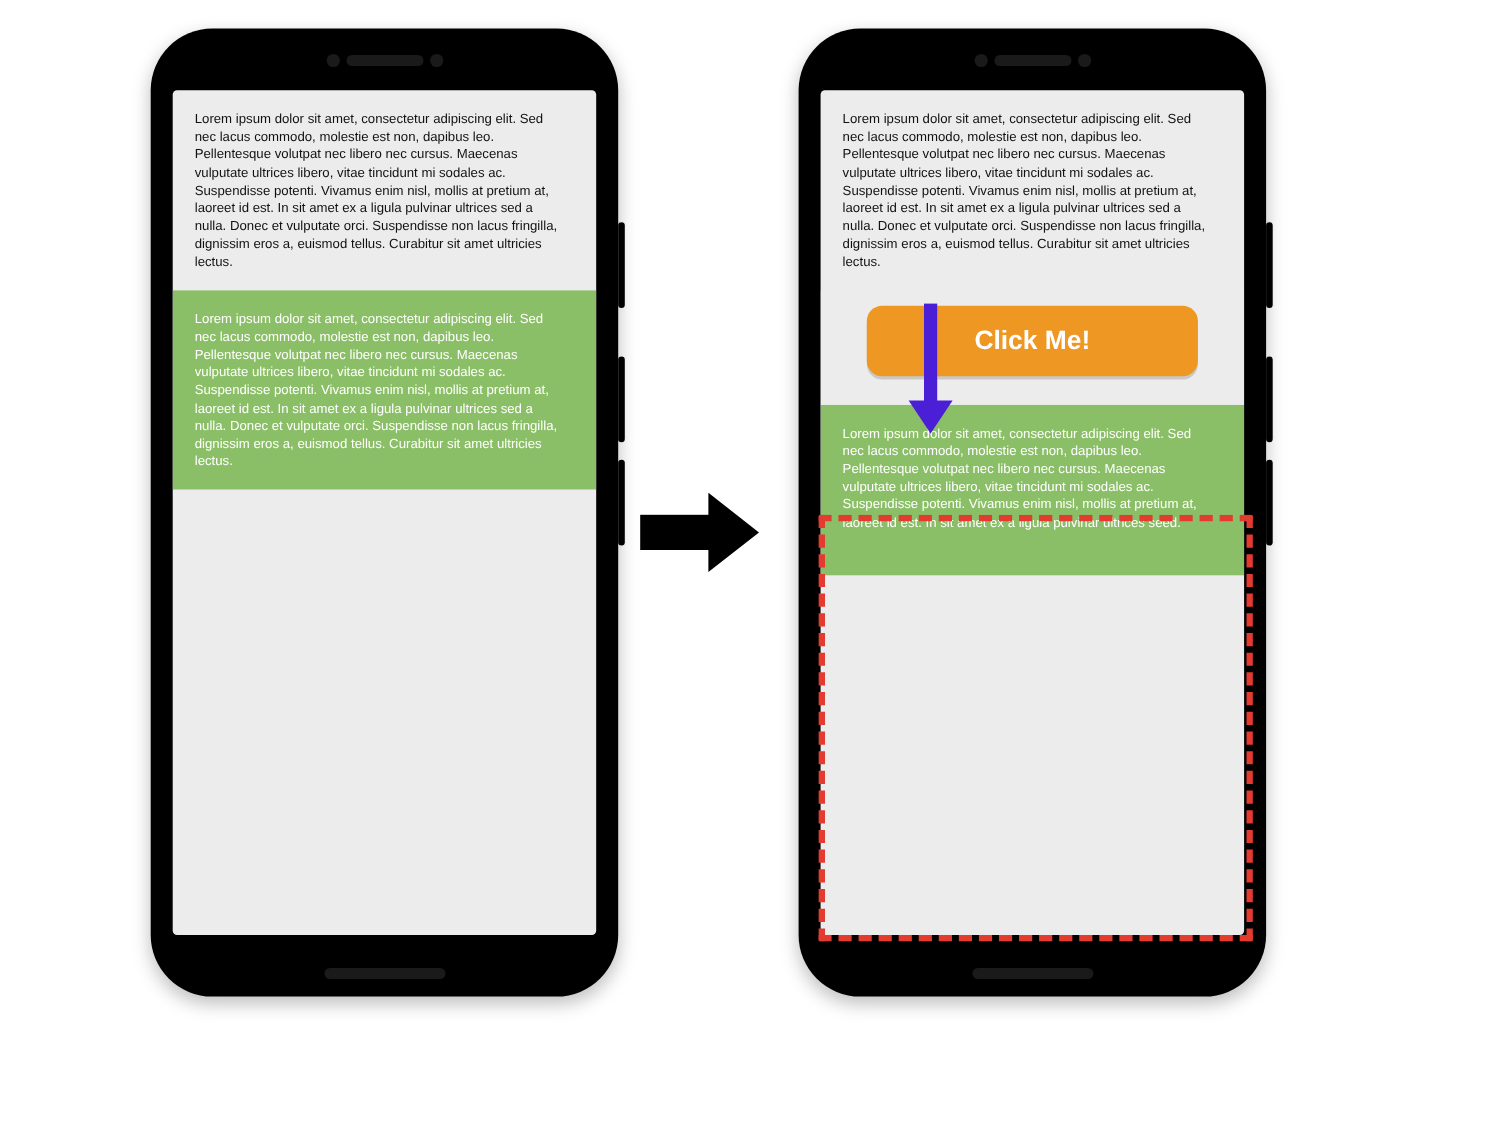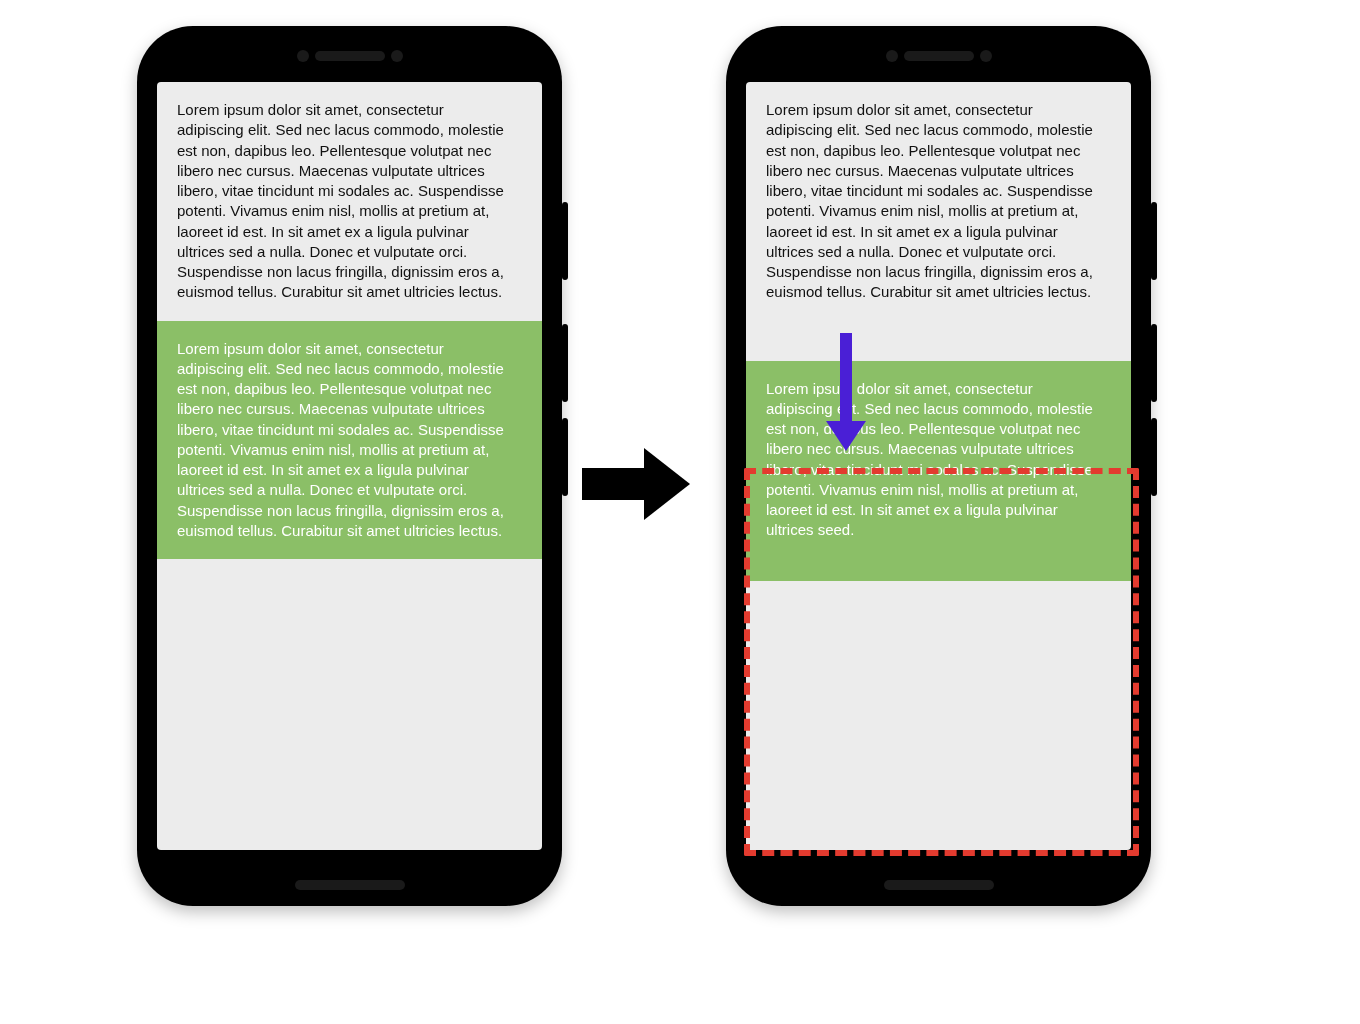--- a/index.html
+++ b/index.html
@@ -29,21 +29,21 @@
   .screen{
     position:absolute;
     top:56px;left:20px;right:20px;bottom:56px;
     background:#ececec;
     border-radius:4px;
     overflow:hidden;
   }
 
   .para{
     padding:18px 34px 18px 20px;
-    font-size:15px;
+    font-size:12px;
     line-height:1.35;
     color:#111;
   }
   .para.green{
     background:#8bbf67;
     color:#fff;
   }
   .para.green.trim{
     padding-bottom:40px;
   }
@@ -139,20 +139,21 @@
     <div class="side-btn pwr"></div>
     <div class="side-btn vol1"></div>
     <div class="side-btn vol2"></div>
     <div class="sensors">
       <span class="dot"></span><span class="slot"></span><span class="dot"></span>
     </div>
     <div class="screen">
       <div class="para">Lorem ipsum dolor sit amet, consectetur adipiscing elit. Sed nec lacus commodo, molestie est non, dapibus leo. Pellentesque volutpat nec libero nec cursus. Maecenas vulputate ultrices libero, vitae tincidunt mi sodales ac. Suspendisse potenti. Vivamus enim nisl, mollis at pretium at, laoreet id est. In sit amet ex a ligula pulvinar ultrices sed a nulla. Donec et vulputate orci. Suspendisse non lacus fringilla, dignissim eros a, euismod tellus. Curabitur sit amet ultricies lectus.</div>
 
       <div class="insert-wrap">
+        <button class="cta">Click Me!</button>
         <div class="purple-arrow">
           <div class="shaft"></div>
             <div class="head"></div>
         </div>
       </div>
 
       <div class="para green trim">Lorem ipsum dolor sit amet, consectetur adipiscing elit. Sed nec lacus commodo, molestie est non, dapibus leo. Pellentesque volutpat nec libero nec cursus. Maecenas vulputate ultrices libero, vitae tincidunt mi sodales ac. Suspendisse potenti. Vivamus enim nisl, mollis at pretium at, laoreet id est. In sit amet ex a ligula pulvinar ultrices seed.</div>
     </div>
     <div class="chin"></div>
 

